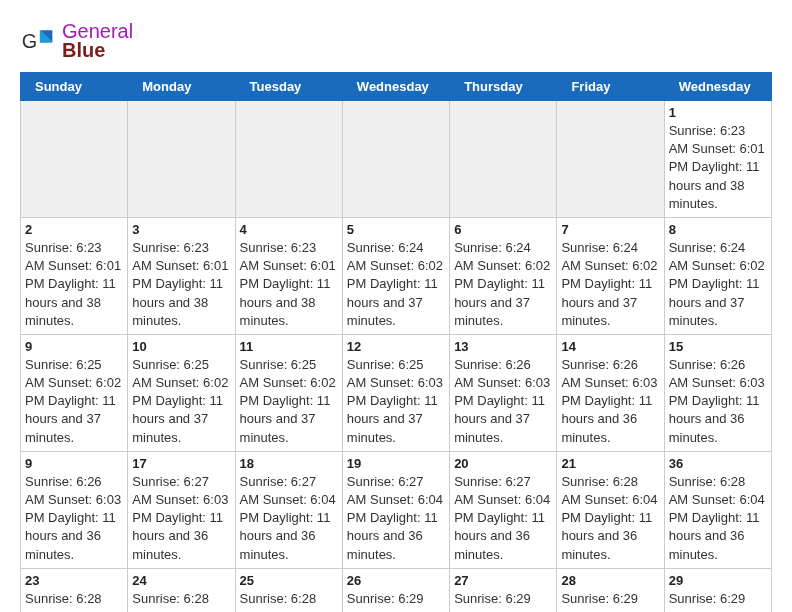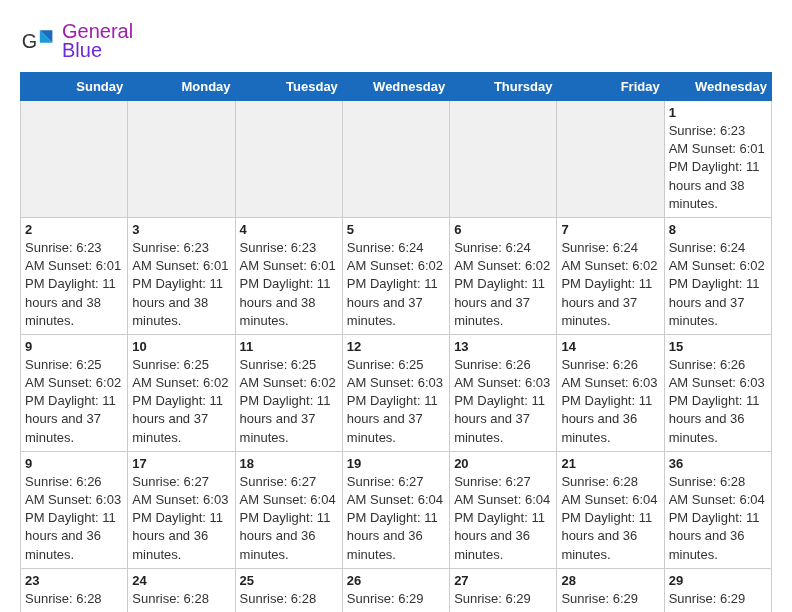--- a/index.html
+++ b/index.html
@@ -38,22 +38,22 @@
       color: #555;
     }
     .calendar {
       width: 100%;
       border-collapse: collapse;
       font-size: 11px;
     }
     .calendar th {
       background: #1a6bbd;
       color: #fff;
-      padding: 6px 4px;
-      text-align: right;
+      padding: 6px 14px;
+      text-align: left;
       font-size: 13px;
       font-weight: bold;
       border: 1px solid #1a6bbd;
     }
     .calendar td {
       border: 1px solid #ccc;
       vertical-align: top;
       padding: 4px;
       width: calc(100% / 7);
       min-height: 80px;
@@ -80,21 +80,21 @@
 
 <div class="header">
   <div class="logo">
     <svg class="logo-icon" viewBox="0 0 40 40">
       <text x="2" y="28" font-size="22" fill="#333" font-family="Arial" font-weight="normal">G</text>
       <polygon points="22,8 36,8 36,22" fill="#1a6bbd"></polygon>
       <polygon points="22,8 36,22 22,22" fill="#1a9ad7"></polygon>
     </svg>
     <div>
       <div style="font-size:20px;color:#a21caf;font-weight:normal;">General</div>
-      <div style="font-size:20px;color:#6d28d9;font-weight:normal;margin-top:-4px;">Blue</div>
+      <div style="font-size:20px;color:#7f1d1d;font-weight:bold;margin-top:-4px;">Blue</div>
     </div>
   </div>
   <div class="title-block">
     <div class="month-title"></div>
     <div class="location"></div>
   </div>
 </div>
 
 <table class="calendar">
   <thead>

